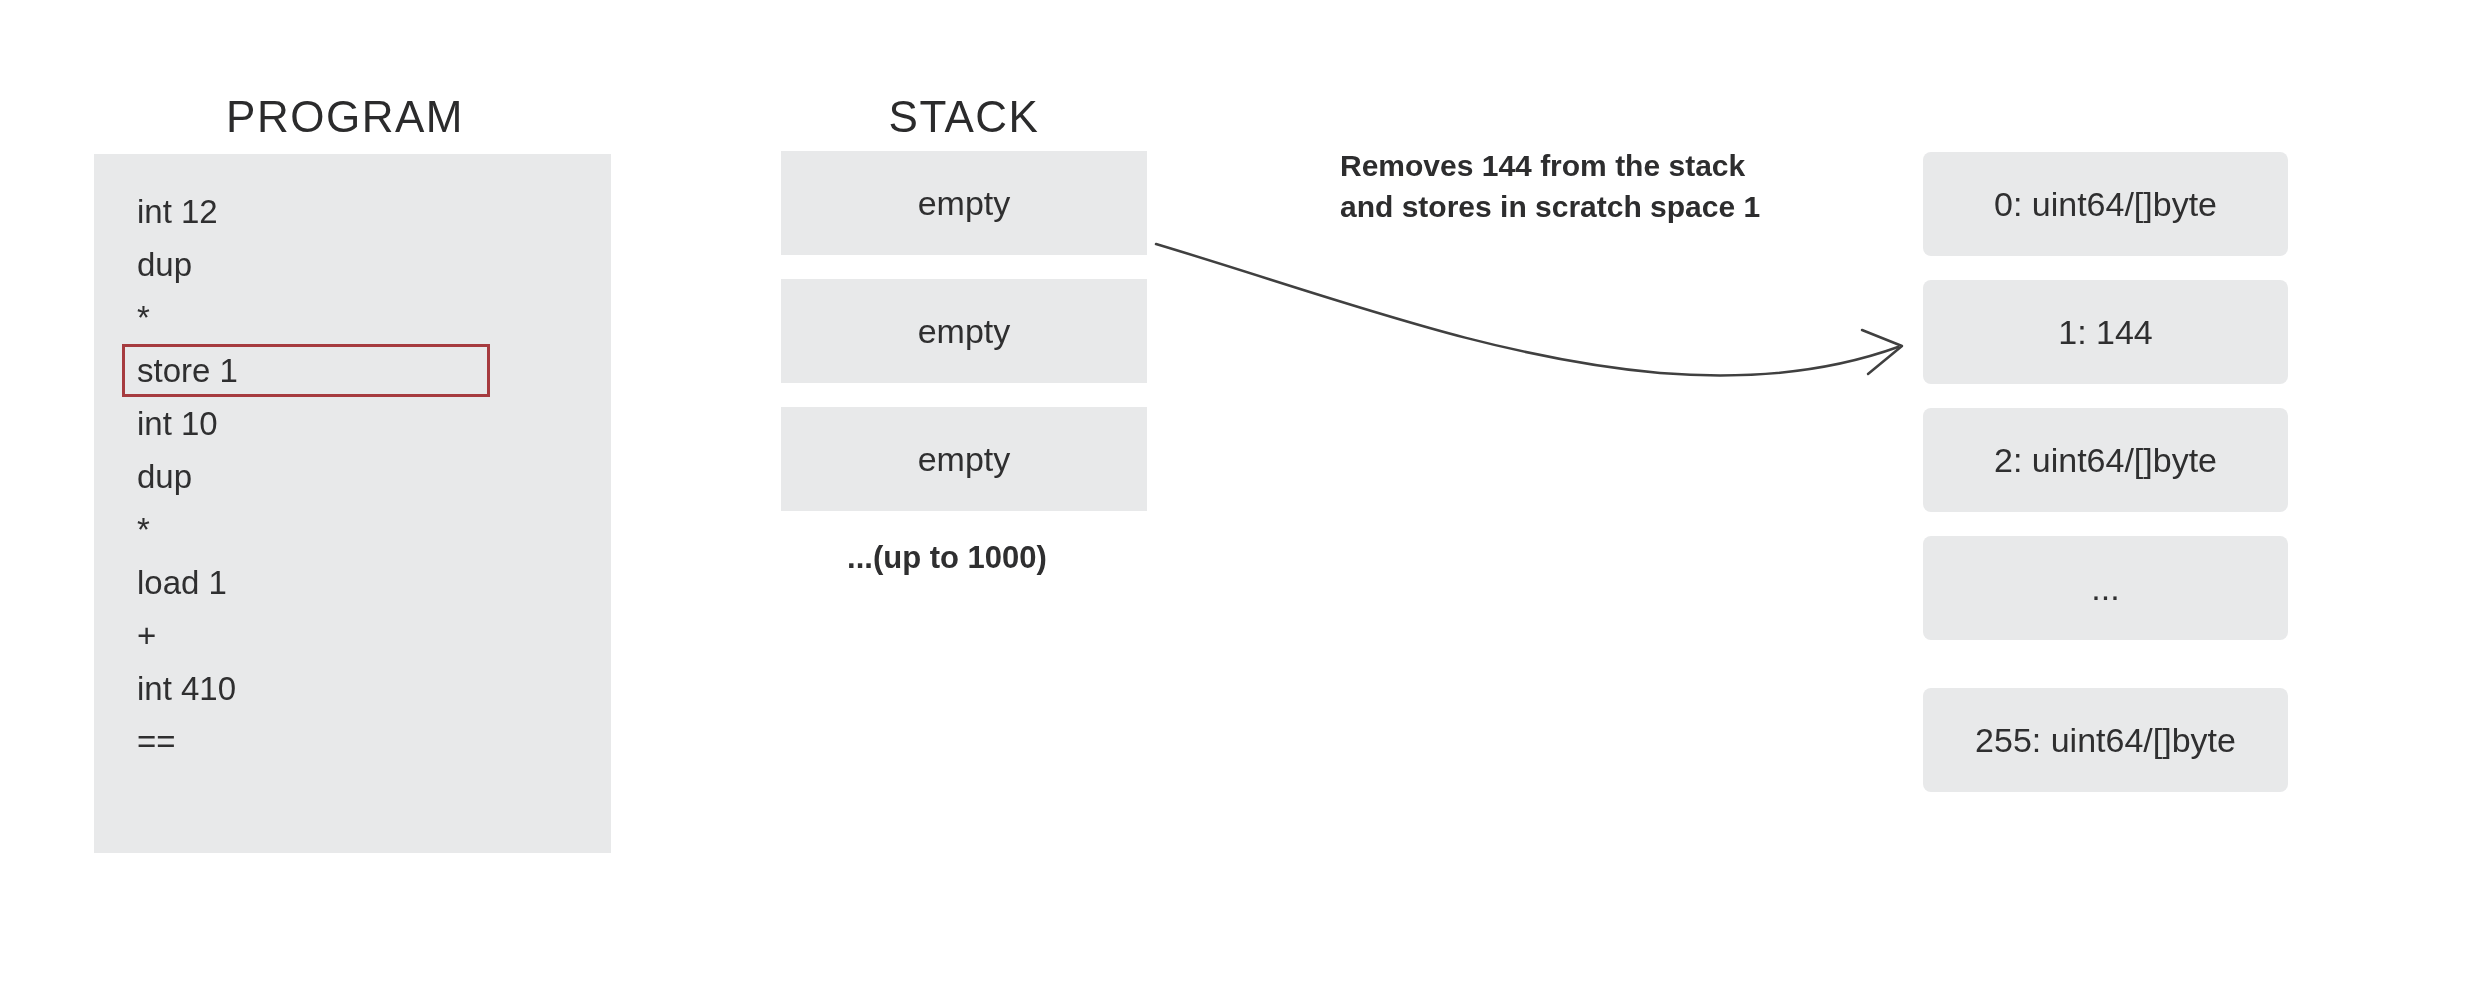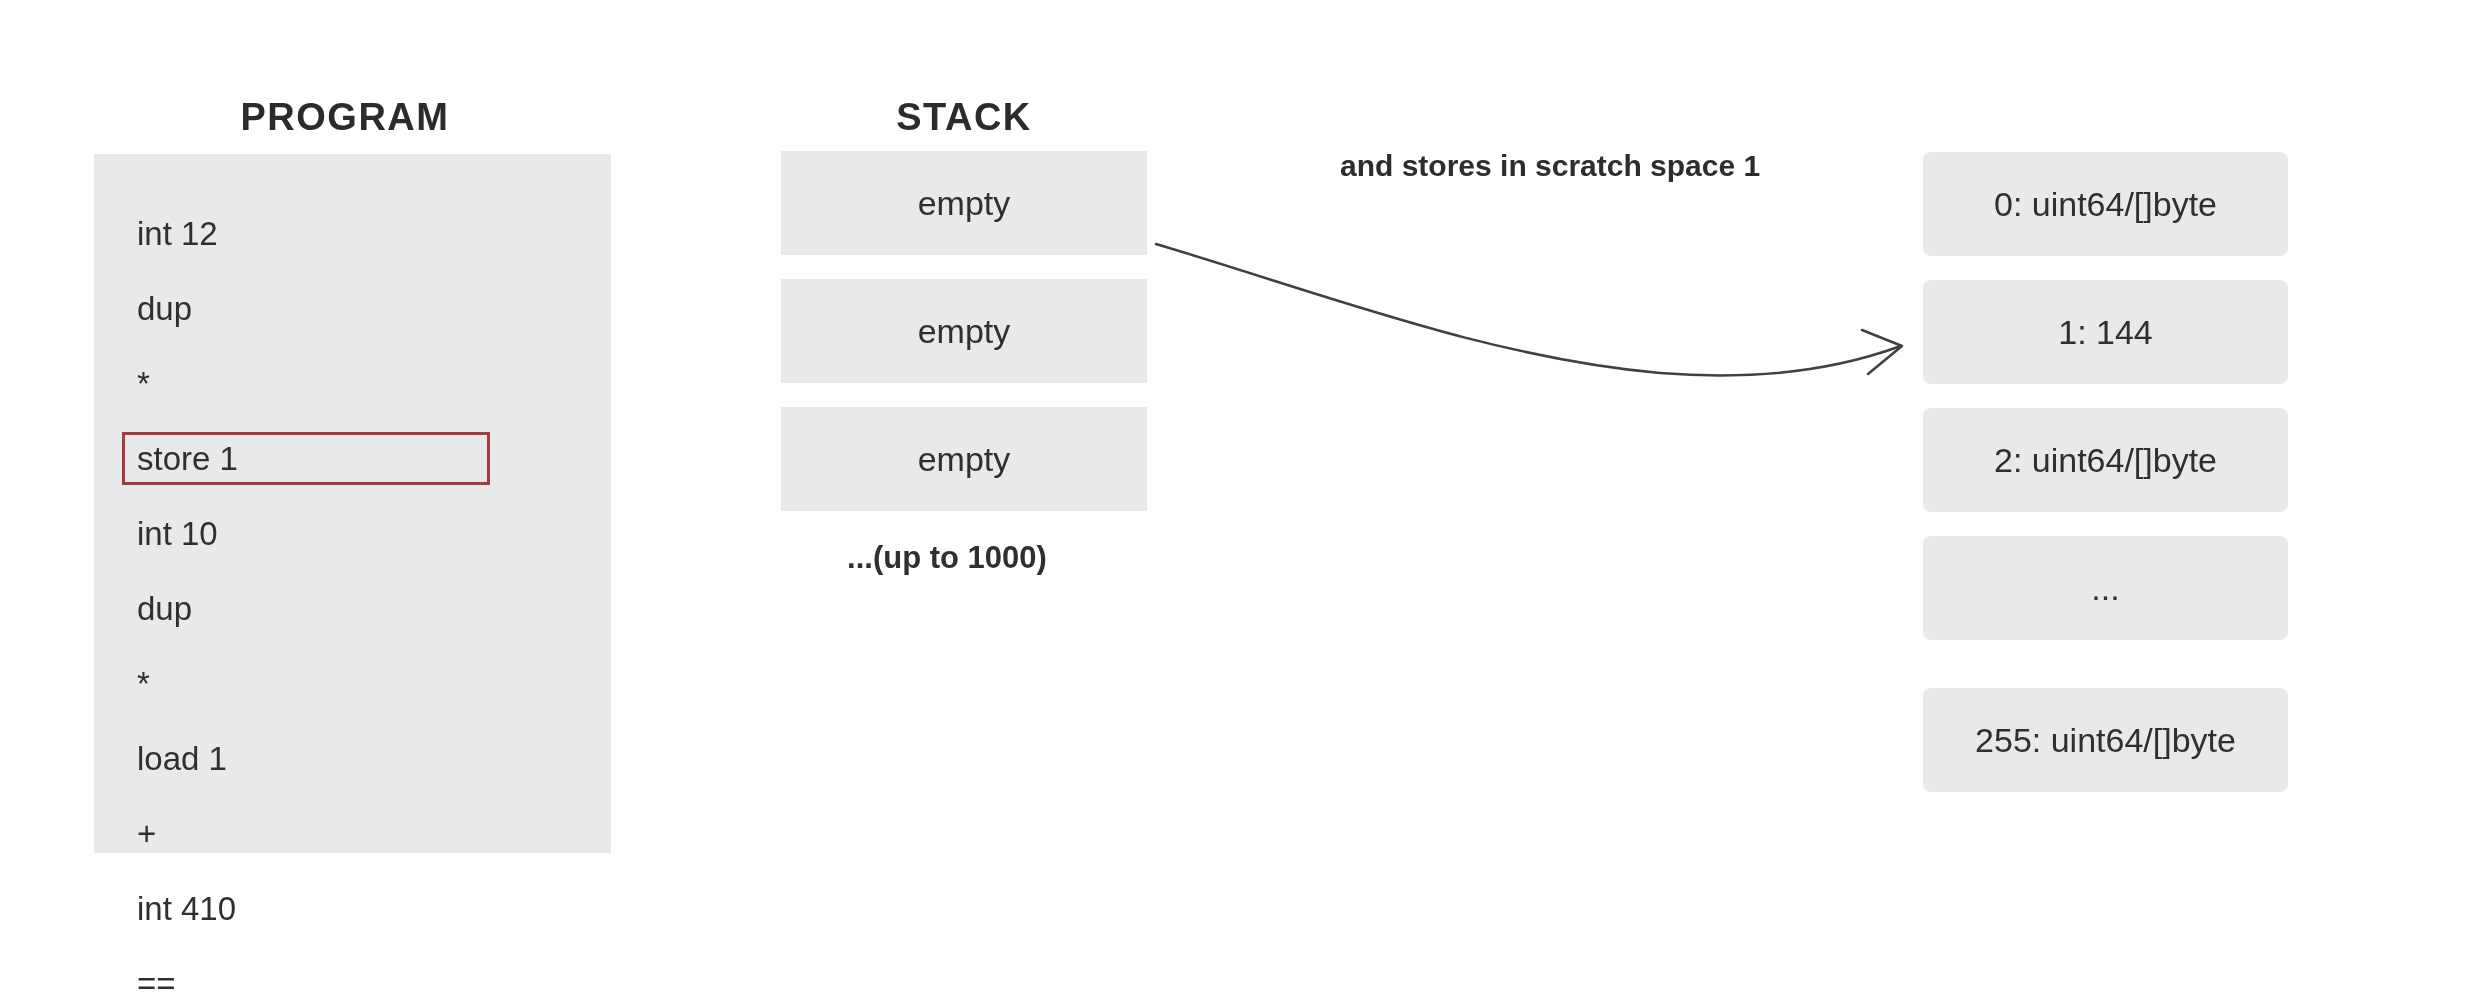--- a/index.html
+++ b/index.html
@@ -14,41 +14,39 @@
   }
   .canvas{
     position:relative;
     width:2468px;height:1004px;
     background:var(--bg);
     overflow:hidden;
   }
   .col-title{
     position:absolute;
     height:50px;line-height:50px;
-    font-size:38px;letter-spacing:1.5px;
+    font-size:44px;letter-spacing:1.5px;
     color:var(--title);
     text-align:center;
     transform:translateX(-50%);
     white-space:nowrap;
-    font-weight:bold;
   }
   .panel{
     position:absolute;
     background:var(--box);
   }
   
   .program-box{left:94px;top:154px;width:517px;height:699px;}
   .program-list{
     position:absolute;left:137px;top:185px;width:430px;
     font-size:33px;
   }
   .program-line{
     height:53px;line-height:53px;
     white-space:pre;
-    margin-top:22px;
   }
   .program-line.hl{
     margin-left:-15px;
     width:368px;height:53px;line-height:47px;
     border:3px solid var(--red);
     padding-left:12px;
   }
   
   .slot{
     position:absolute;
@@ -98,20 +96,21 @@
     <div class="program-line">==</div>
   </div>
 
   <div class="col-title" style="left:964px;top:92px;">STACK</div>
   <div class="slot stack-slot" style="top:151px;">empty</div>
   <div class="slot stack-slot" style="top:279px;">empty</div>
   <div class="slot stack-slot" style="top:407px;">empty</div>
   <div class="stack-caption">...(up to 1000)</div>
 
   <div class="annotation">
+    <div>Removes 144 from the stack</div>
     <div>and stores in scratch space 1</div>
   </div>
 
   <div class="slot scratch-slot" style="top:152px;">0: uint64/[]byte</div>
   <div class="slot scratch-slot" style="top:280px;">1: 144</div>
   <div class="slot scratch-slot" style="top:408px;text-align:center;">2: uint64/[]byte</div>
   <div class="slot scratch-slot" style="top:536px;">...</div>
   <div class="slot scratch-slot" style="top:688px;">255: uint64/[]byte</div>
 
   <svg class="arrow-layer" viewBox="0 0 2468 1004">

